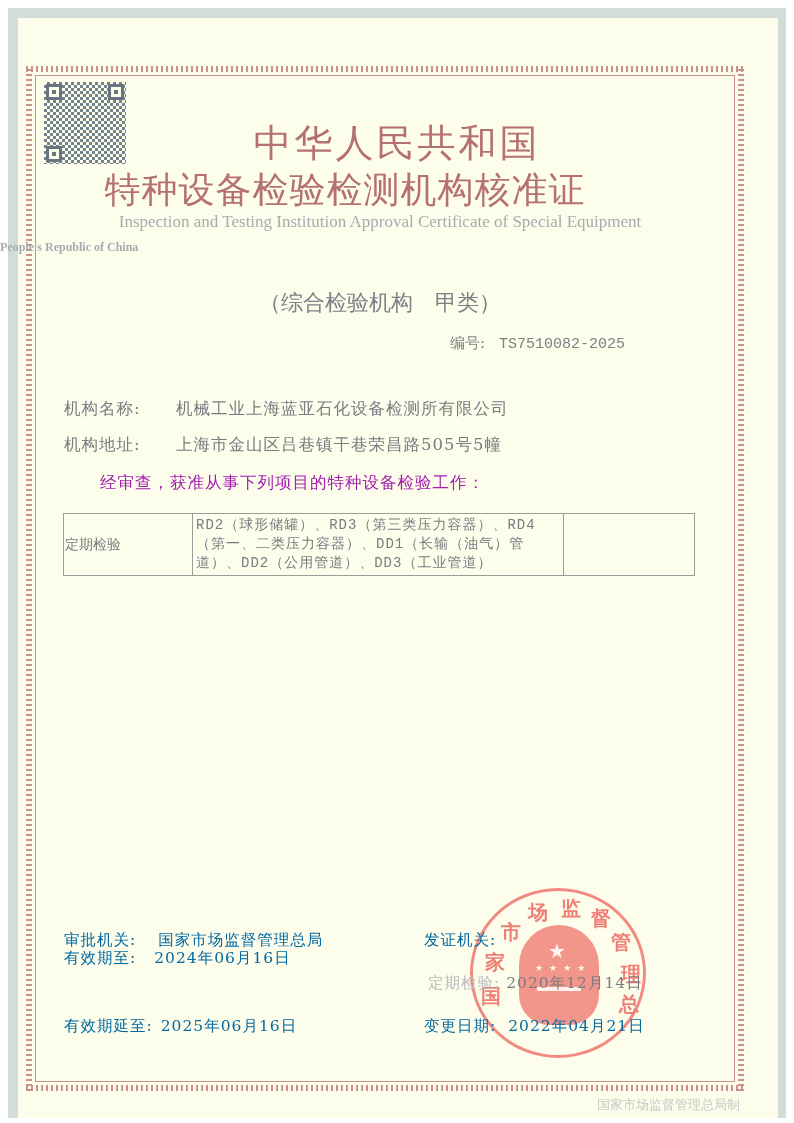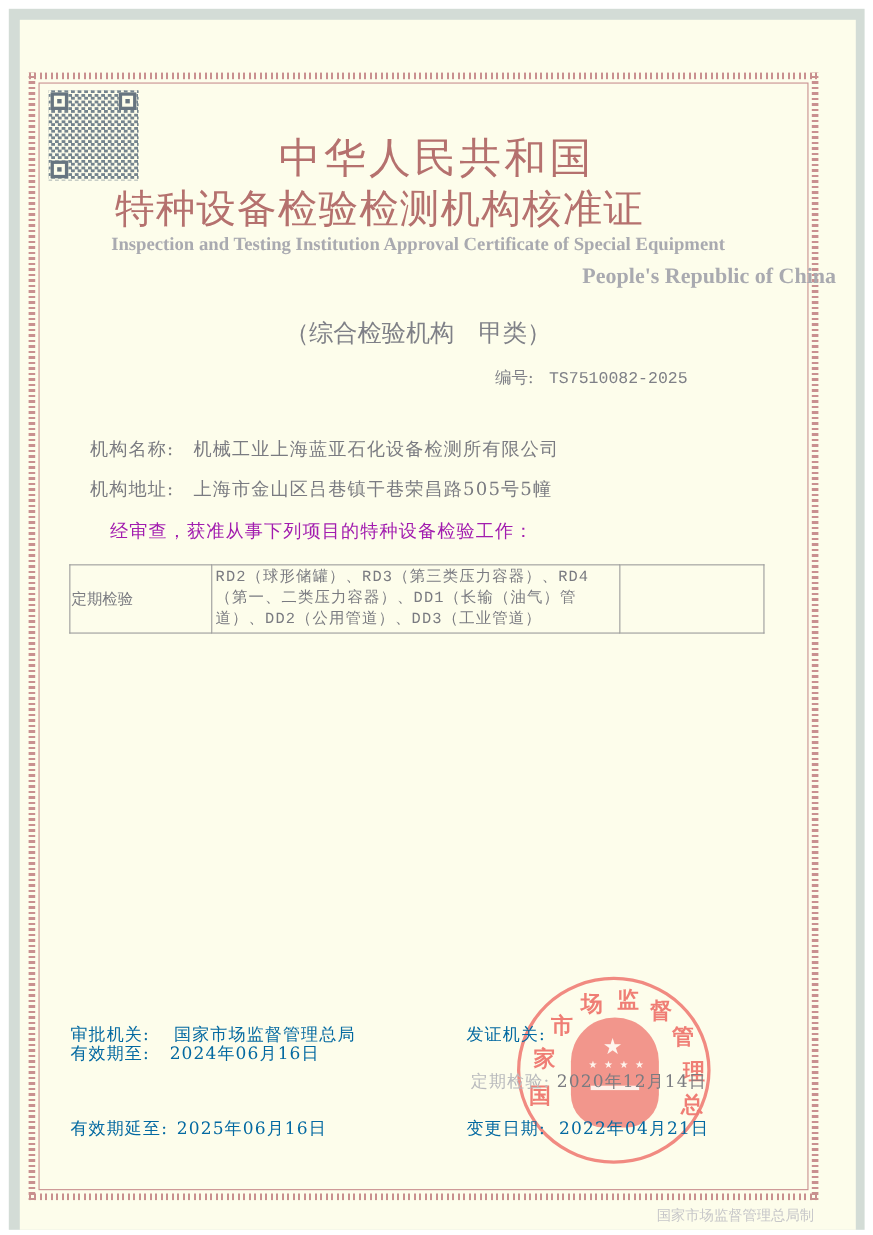--- a/index.html
+++ b/index.html
@@ -45,34 +45,34 @@
   .t1 {
     position: absolute; left: 0; width: 794px; top: 118px; text-align: center;
     font-family: "DejaVu Sans", sans-serif; font-size: 38px; color: #b5716e; letter-spacing: 3px;
   }
   .t2 {
     position: absolute; left: 0; width: 690px; top: 166px; text-align: center;
     font-family: "DejaVu Sans", sans-serif; font-size: 36px; color: #b5716e; letter-spacing: 1px;
   }
   .e1 {
     position: absolute; left: 0; width: 760px; top: 212px; text-align: center;
-    font-family: "Liberation Serif", serif; font-weight: bold; font-size: 17px; color: #a9aab0;
+    font-family: "Liberation Serif", serif; font-weight: normal; font-size: 17px; color: #a9aab0;
   }
   .e2 {
-    position: absolute; left: 0; width: 760px; top: 240px; text-align: right;
-    font-family: "Liberation Serif", serif; font-weight: bold; font-size: 20px; color: #a9aab0;
+    position: absolute; left: 0; width: 760px; top: 240px; text-align: left;
+    font-family: "Liberation Serif", serif; font-weight: bold; font-size: 12px; color: #a9aab0;
   }
   .sub {
     position: absolute; left: 0; width: 760px; top: 288px; text-align: center;
     font-family: "DejaVu Sans", sans-serif; font-size: 22px; color: #7f8087;
   }
   .num { position: absolute; left: 450px; top: 334px; font-size: 15px; color: #7f8087; }
   .num .v { font-family: "Liberation Mono", monospace; margin-left: 14px; }
   .field { position: absolute; left: 64px; font-size: 16.5px; color: #7a7b81; letter-spacing: 1px; }
-  .field .lab { display: inline-block; width: 112px; text-align: center; }
+  .field .lab { display: inline-block; width: 112px; }
   .approve { position: absolute; left: 100px; top: 472px; font-size: 16.5px; color: #a21caf; letter-spacing: 1px; }
   table.items {
     position: absolute; left: 63px; top: 513px; width: 632px;
     border-collapse: collapse; font-size: 14px; color: #7a7b81;
   }
   table.items td, table.items th { border: 1px solid #9c9c9c; font-weight: normal; }
   table.items th { height: 32px; }
   table.items td.type { text-align: left; width: 126px; }
   table.items td.proj { width: 364px; padding: 2px 3px; line-height: 19px; font-family: "Liberation Mono", "DejaVu Sans Mono", monospace; letter-spacing: 1px; }
   .bot { position: absolute; font-size: 15.5px; color: #0369a1; letter-spacing: 1px; }

